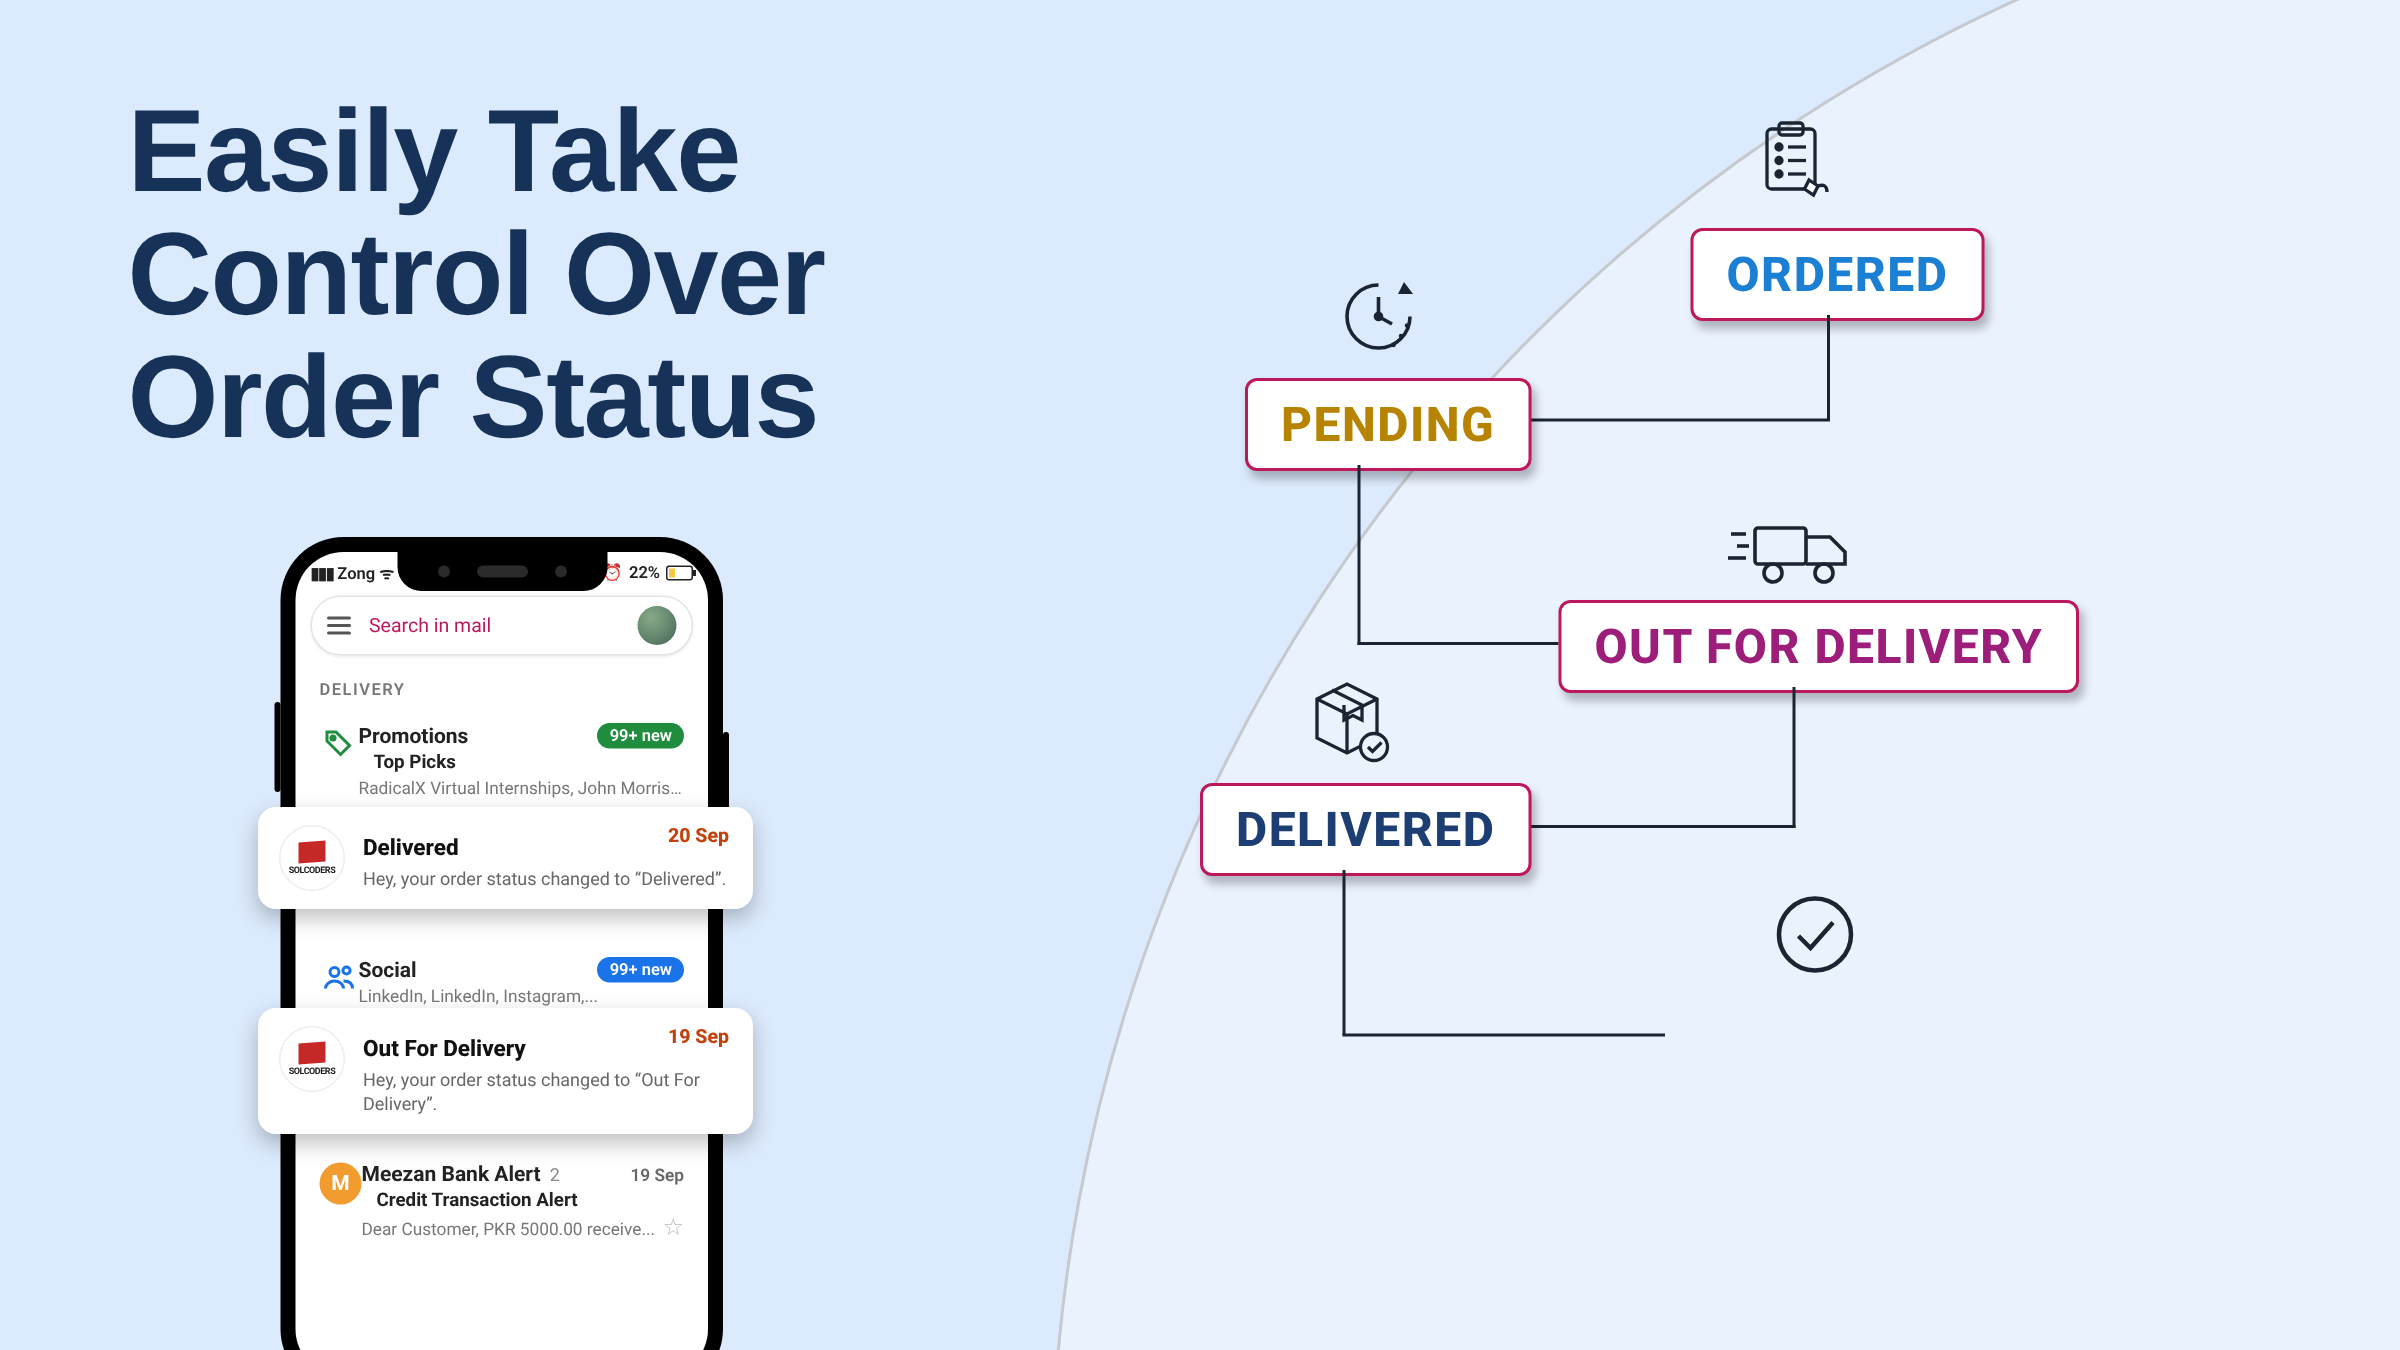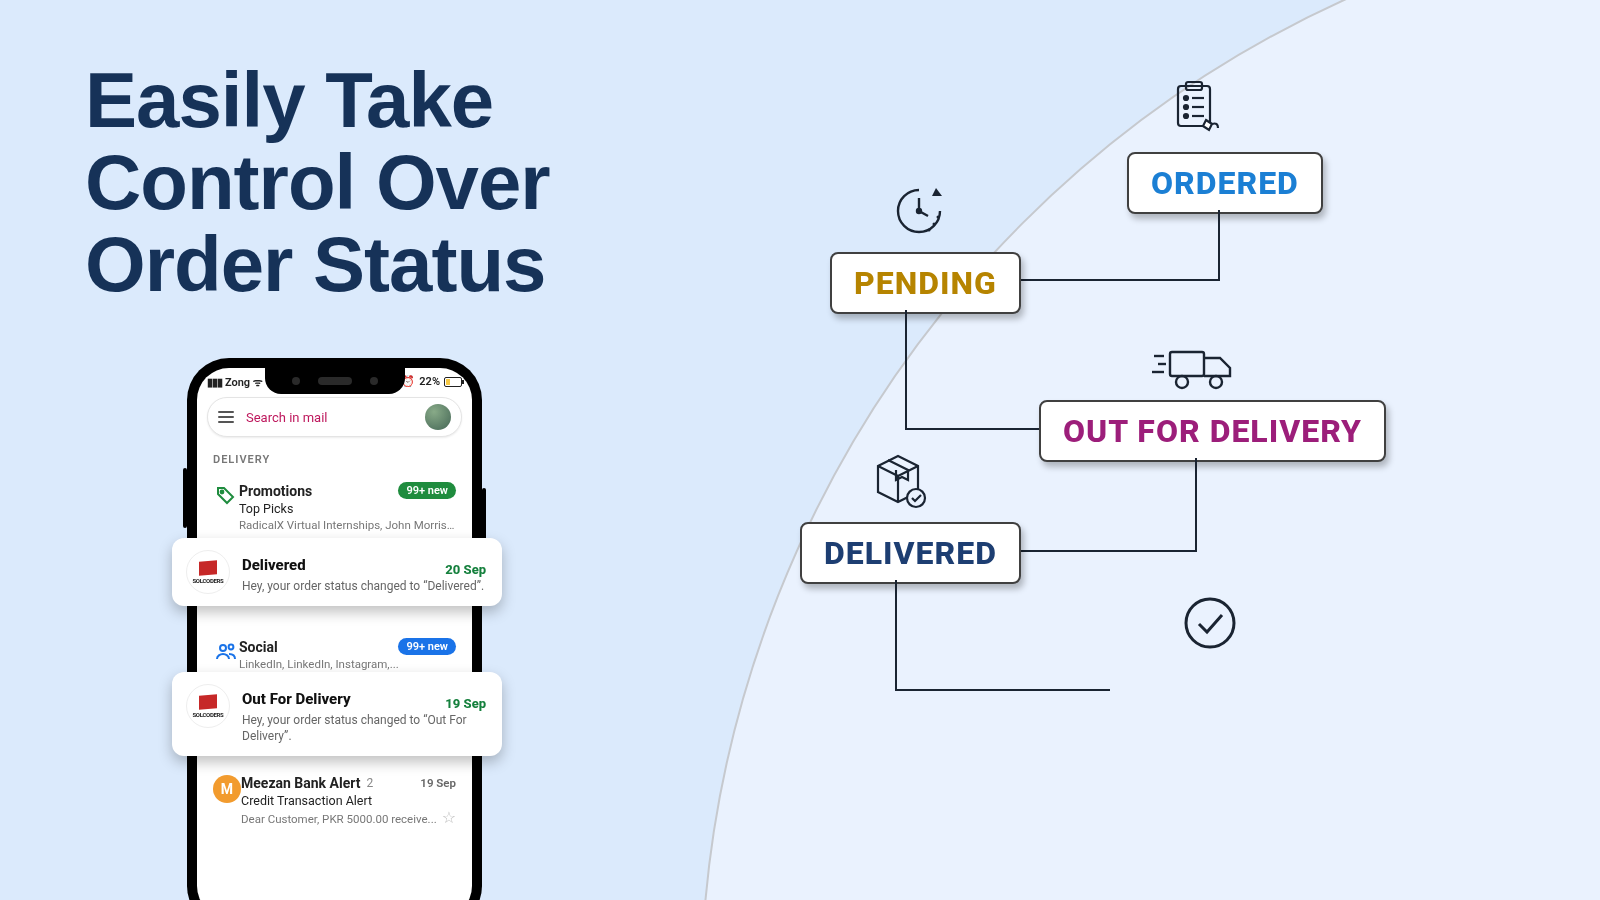--- a/index.html
+++ b/index.html
@@ -31,21 +31,21 @@
   }
   
   .flow{
     position:absolute;
     top:60px;left:800px;
     width:700px;height:760px;
   }
   .node{
     position:absolute;
     background:#fff;
-    border:2px solid #404040;
+    border:2px solid #be185d;
     border-radius:8px;
     padding:10px 22px;
     font-size:32px;
     font-weight:800;
     letter-spacing:1px;
     box-shadow:3px 5px 6px rgba(0,0,0,.25);
     white-space:nowrap;
   }
   .icon{
     position:absolute;
@@ -104,21 +104,21 @@
   .search-text{flex:1;color:#be185d;font-size:13px;}
   .avatar{width:26px;height:26px;border-radius:50%;background:radial-gradient(circle at 35% 30%,#8a8,#465);}
   .section-label{font-size:11px;letter-spacing:1px;color:#777;padding:8px 16px;font-weight:600;}
   .mail-row{
     display:flex;gap:0;padding:8px 16px;align-items:flex-start;
   }
   .mail-row .ico{flex:none;width:26px;height:26px;display:flex;align-items:center;justify-content:center;}
   .mail-row .body{flex:1;min-width:0;}
   .mail-row .title{font-size:14px;font-weight:700;color:#222;display:flex;align-items:center;gap:6px;}
   .mail-row .title .count{font-weight:400;color:#888;font-size:12px;}
-  .mail-row .sub{font-size:12.5px;font-weight:400;color:#222;margin-top:2px;}
+  .mail-row .sub{font-size:12.5px;font-weight:700;color:#222;margin-top:2px;margin-left:10px;}
   .mail-row .snippet{font-size:11.5px;color:#777;margin-top:2px;white-space:nowrap;overflow:hidden;text-overflow:ellipsis;}
   .badge{
     font-size:11px;color:#fff;border-radius:11px;padding:2px 8px;font-weight:600;
   }
   .badge.green{background:#1f8c3e;}
   .badge.blue{background:#1a73e8;}
   .row-top{display:flex;justify-content:space-between;align-items:center;}
   .row-date{font-size:11.5px;color:#666;font-weight:600;}
   .circle{width:28px;height:28px;border-radius:50%;display:flex;align-items:center;justify-content:center;color:#fff;font-weight:700;font-size:14px;}
   .star{color:#bbb;font-size:16px;}
@@ -133,21 +133,21 @@
     display:flex;gap:12px;align-items:flex-start;
   }
   .popcard .logo{
     flex:none;width:44px;height:44px;border-radius:50%;background:#fff;
     display:flex;align-items:center;justify-content:center;border:1px solid #eee;
     flex-direction:column;
   }
   .popcard .logo .cube{width:18px;height:14px;background:#c62828;transform:skewY(-4deg);}
   .popcard .logo .txt{font-size:6px;font-weight:700;color:#222;letter-spacing:-.3px;margin-top:2px;}
   .popcard .content{flex:1;}
-  .popcard .date{position:absolute;top:24px;right:16px;font-size:13px;font-weight:800;color:#15803d;text-align:right;}
+  .popcard .date{position:absolute;top:12px;right:16px;font-size:13px;font-weight:800;color:#c2410c;text-align:right;}
   .popcard .ptitle{font-size:15px;font-weight:800;color:#111;margin-top:6px;}
   .popcard .psnippet{font-size:12px;color:#666;margin-top:4px;line-height:1.35;}
 </style>
 </head>
 <body>
 
 <div class="curve"></div>
 
 <h1 class="headline">Easily Take<br>Control Over<br>Order Status</h1>
 

